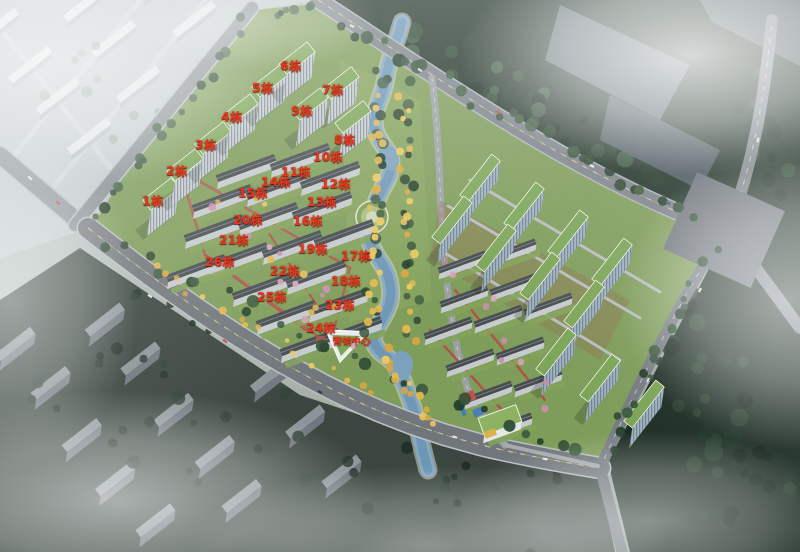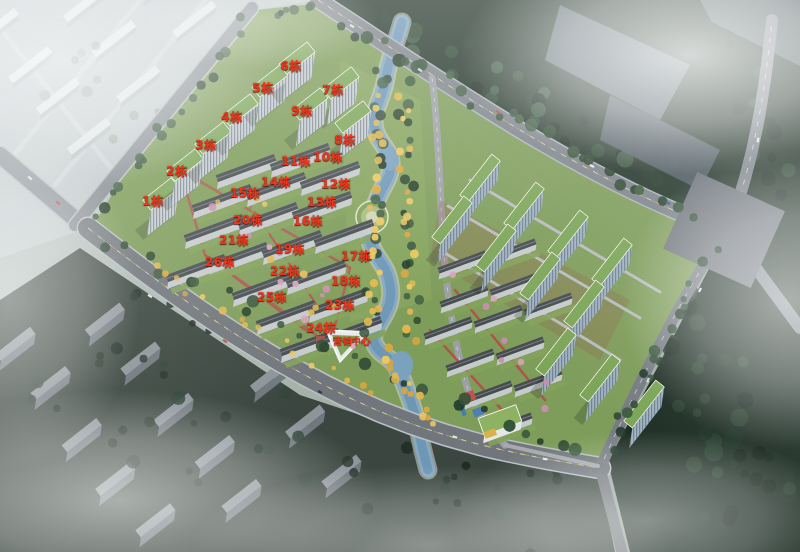--- a/index.html
+++ b/index.html
@@ -816,29 +816,29 @@
       <div class="blabel" style="left: 153px; top: 201px; color: rgb(232, 57, 31);">1栋</div>
       <div class="blabel" style="left: 177px; top: 171px; color: rgb(232, 57, 31);">2栋</div>
       <div class="blabel" style="left: 206px; top: 145px; color: rgb(232, 57, 31);">3栋</div>
       <div class="blabel" style="left: 232px; top: 117px; color: rgb(232, 57, 31);">4栋</div>
       <div class="blabel" style="left: 263px; top: 88px; color: rgb(232, 57, 31);">5栋</div>
       <div class="blabel" style="left: 291px; top: 66px; color: rgb(232, 57, 31);">6栋</div>
       <div class="blabel" style="left: 333px; top: 90px; color: rgb(232, 57, 31);">7栋</div>
       <div class="blabel" style="left: 345px; top: 124px; color: rgb(232, 57, 31); margin-top: 16px;">8栋</div>
       <div class="blabel" style="left: 302px; top: 111px; color: rgb(232, 57, 31);">9栋</div>
       <div class="blabel" style="left: 328px; top: 157px; color: rgb(232, 57, 31);">10栋</div>
-      <div class="blabel" style="left: 296px; top: 161px; color: rgb(232, 57, 31); text-align: center;">11栋</div>
+      <div class="blabel" style="left: 296px; top: 172px; color: rgb(232, 57, 31); text-align: center;">11栋</div>
       <div class="blabel" style="left: 336px; top: 184px; color: rgb(232, 57, 31);">12栋</div>
       <div class="blabel" style="left: 322px; top: 202px; color: rgb(232, 57, 31);">13栋</div>
       <div class="blabel" style="left: 276px; top: 182px; color: rgb(232, 57, 31);">14栋</div>
-      <div class="blabel" style="left: 245px; top: 193px; color: rgb(232, 57, 31);">15栋</div>
+      <div class="blabel" style="left: 253px; top: 193px; color: rgb(232, 57, 31);">15栋</div>
       <div class="blabel" style="left: 308px; top: 221px; color: rgb(232, 57, 31);">16栋</div>
       <div class="blabel" style="left: 356px; top: 256px; color: rgb(232, 57, 31);">17栋</div>
       <div class="blabel" style="left: 346px; top: 281px; color: rgb(232, 57, 31);">18栋</div>
-      <div class="blabel" style="left: 290px; top: 249px; color: rgb(232, 57, 31);">19栋</div>
+      <div class="blabel" style="left: 313px; top: 249px; color: rgb(232, 57, 31);">19栋</div>
       <div class="blabel" style="left: 248px; top: 220px; color: rgb(232, 57, 31);">20栋</div>
       <div class="blabel" style="left: 234px; top: 240px; color: rgb(232, 57, 31);">21栋</div>
       <div class="blabel" style="left: 285px; top: 271px; color: rgb(232, 57, 31); text-align: right;">22栋</div>
       <div class="blabel" style="left: 340px; top: 305px; color: rgb(232, 57, 31);">23栋</div>
       <div class="blabel" style="left: 321px; top: 328px; color: rgb(232, 57, 31); text-align: center;">24栋</div>
       <div class="blabel" style="left: 272px; top: 297px; color: rgb(232, 57, 31);">25栋</div>
       <div class="blabel" style="left: 220px; top: 262px; color: rgb(232, 57, 31);">26栋</div>
       <div class="blabel small" style="left: 352px; top: 341px; color: rgb(232, 57, 31);">营销中心</div>
     </div>
 </div>

